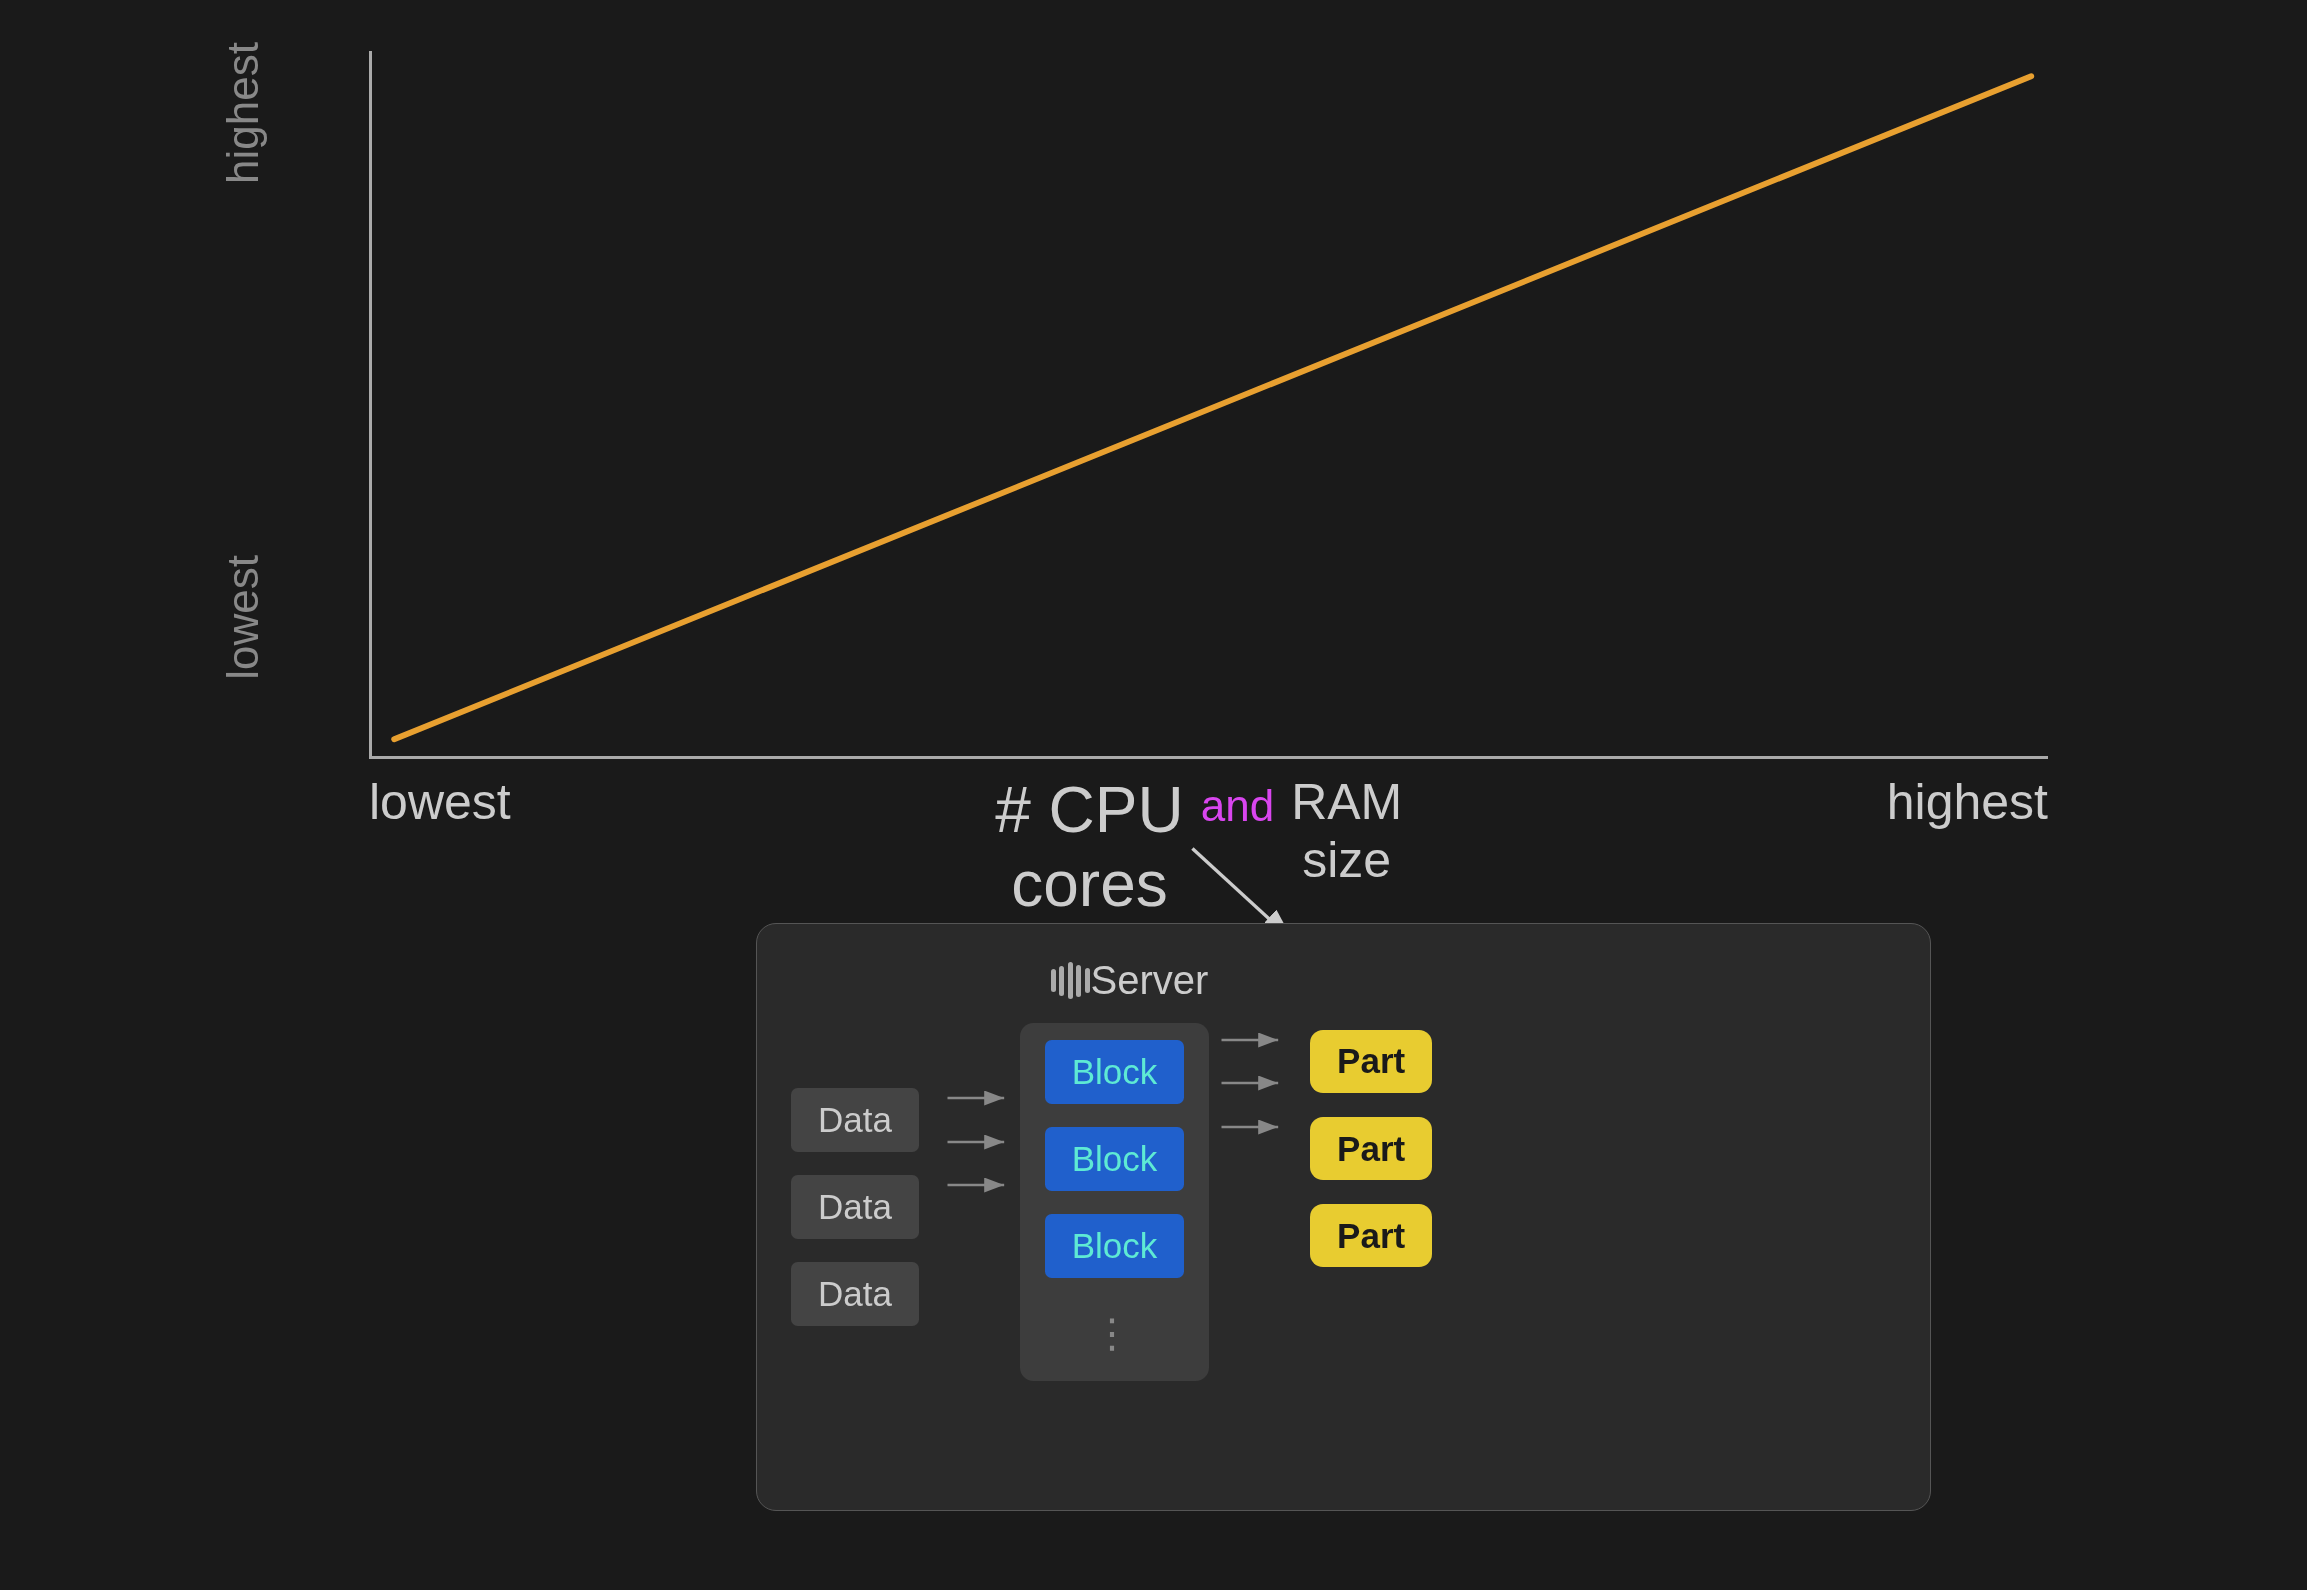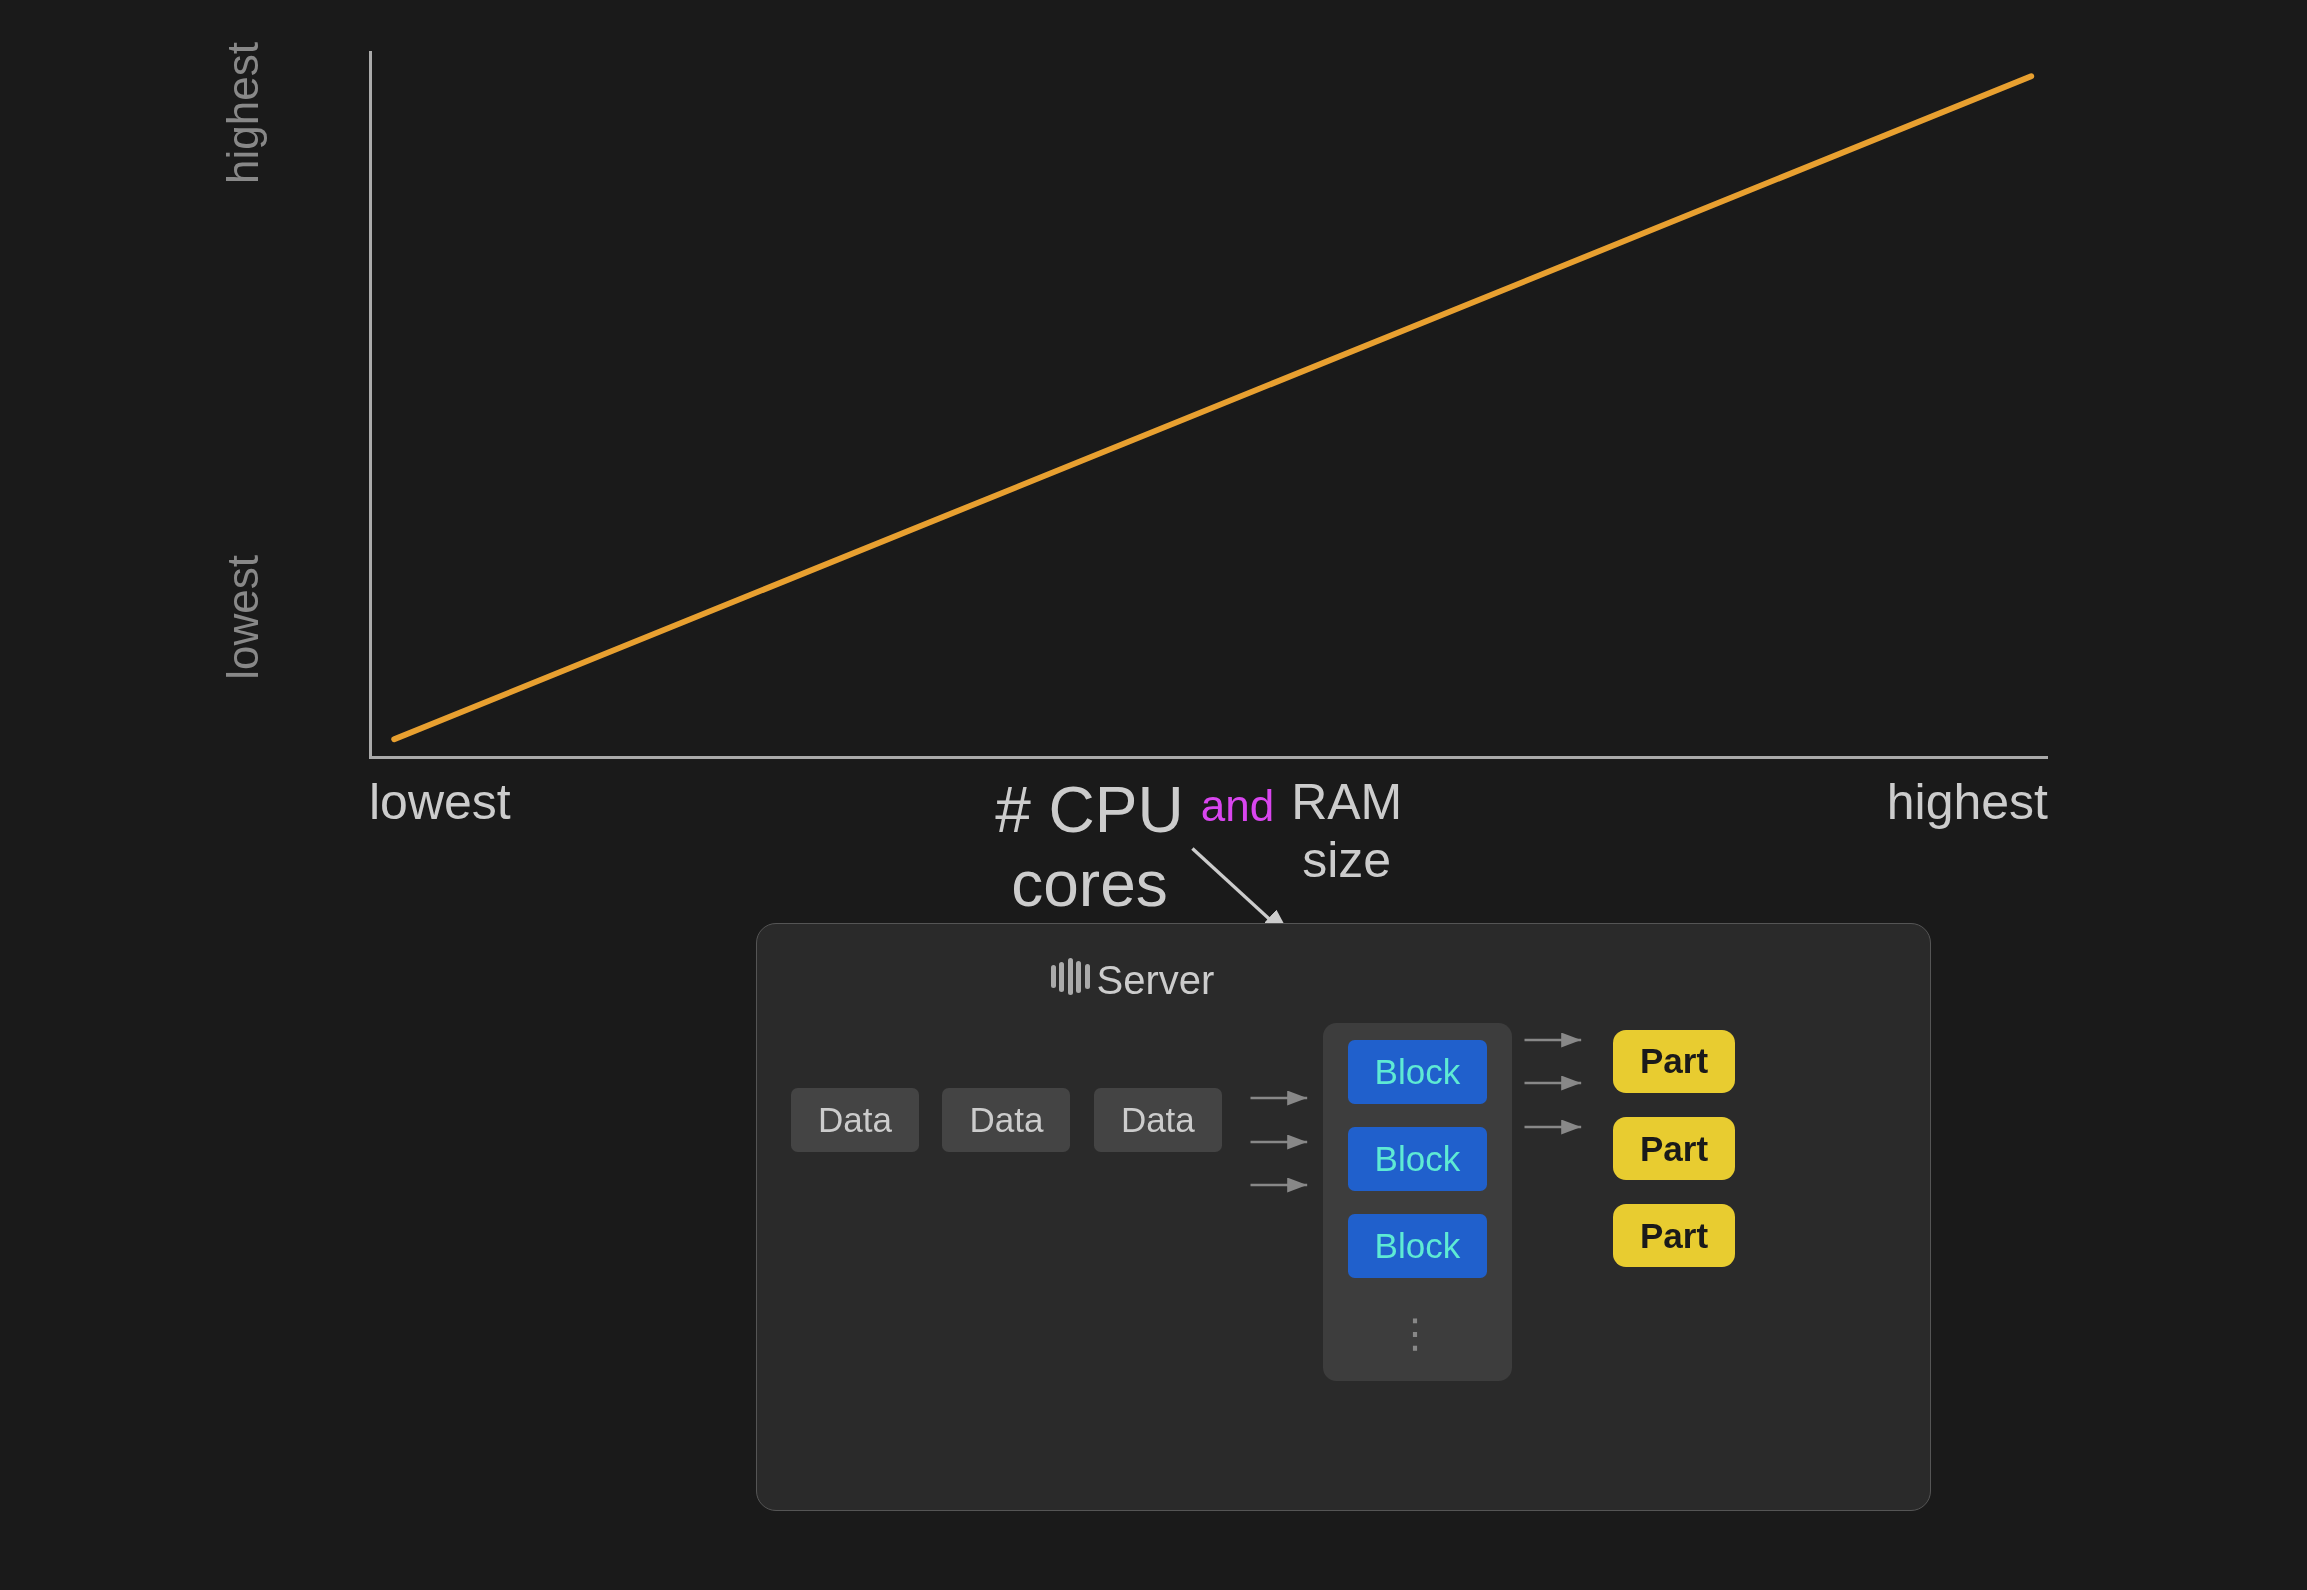--- a/index.html
+++ b/index.html
@@ -229,21 +229,21 @@
 
     .diagram-rows {
       display: flex;
       flex-direction: row;
       align-items: flex-start;
       gap: 0px;
     }
 
     .left-col {
       display: flex;
-      flex-direction: row;
+      flex-direction: column;
       gap: 23.5px;
       margin-right: 17px;
       padding-top: 65px;
     }
 
     .center-col {
       background-color: #3d3d3d;
       border-radius: 13.4px;
       padding: 17px 25px 25px 25px;
       display: flex;
@@ -306,21 +306,21 @@
         </marker>
       </defs>
       <line x1="60" y1="10" x2="180" y2="120" stroke="#cccccc" stroke-width="4" marker-end="url(#arrowhead)"></line>
     </svg>
   </div>
 
   <div class="diagram-box">
 
     <div class="full-diagram">
 
-      <div style="margin-left: 260px; display: flex; align-items: flex-start; gap: 7px; margin-bottom: 20px;">
+      <div style="margin-left: 260px; display: flex; align-items: center; gap: 1px; margin-bottom: 20px;">
         <div class="server-icon">
           <div class="server-bar"></div>
           <div class="server-bar"></div>
           <div class="server-bar"></div>
           <div class="server-bar"></div>
           <div class="server-bar"></div>
         </div>
         <span class="server-title">Server</span>
       </div>
 

